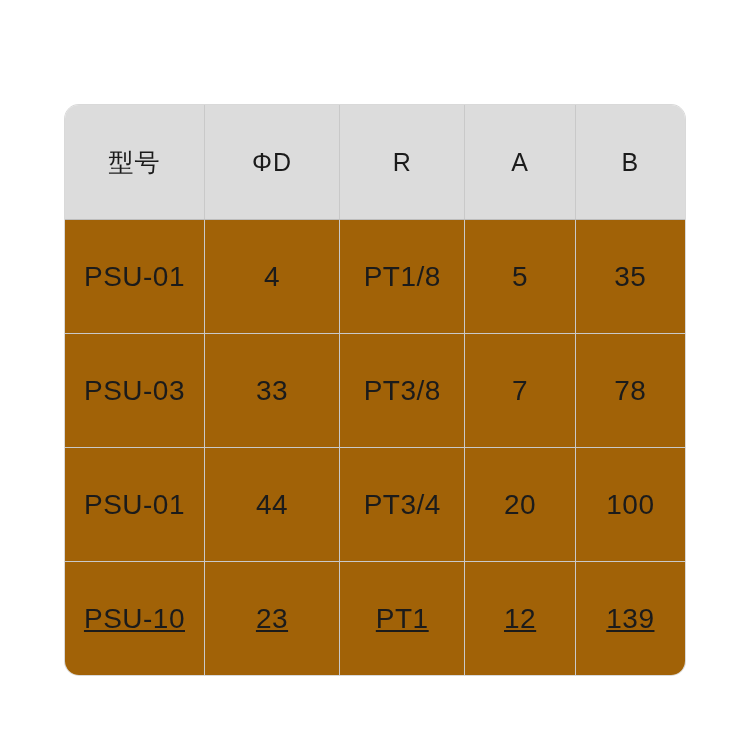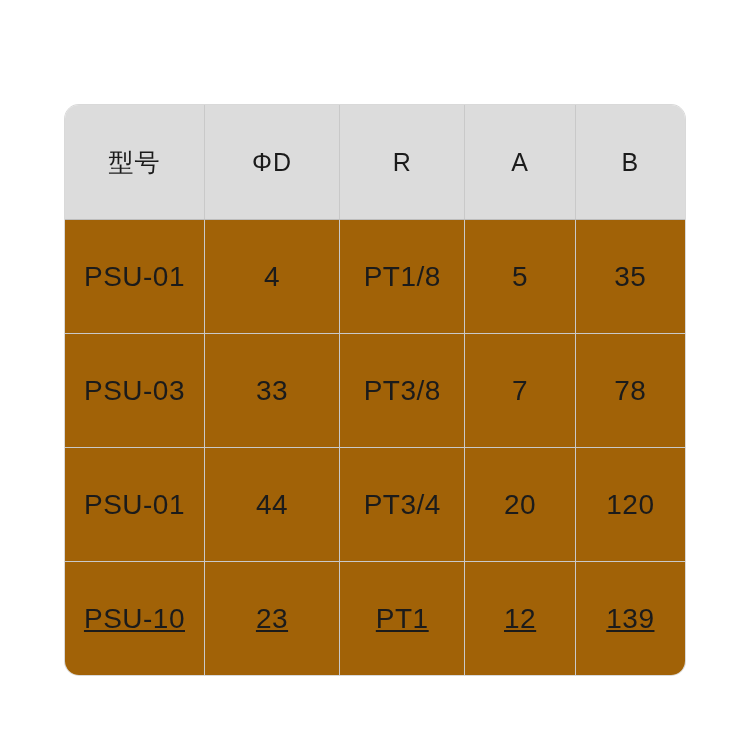--- a/index.html
+++ b/index.html
@@ -99,21 +99,21 @@
           <td>33</td>
           <td>PT3/8</td>
           <td>7</td>
           <td>78</td>
         </tr>
         <tr>
           <td>PSU-01</td>
           <td>44</td>
           <td>PT3/4</td>
           <td>20</td>
-          <td>120</td>
+          <td>100</td>
         </tr>
         <tr>
           <td>PSU-10</td>
           <td>23</td>
           <td>PT1</td>
           <td>12</td>
           <td>139</td>
         </tr>
       </tbody>
     </table>

